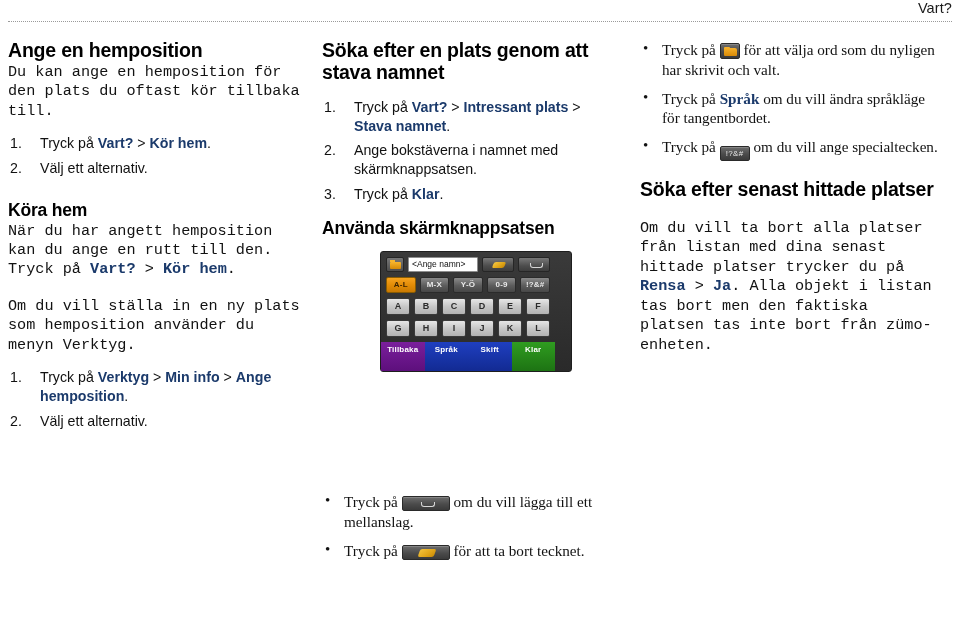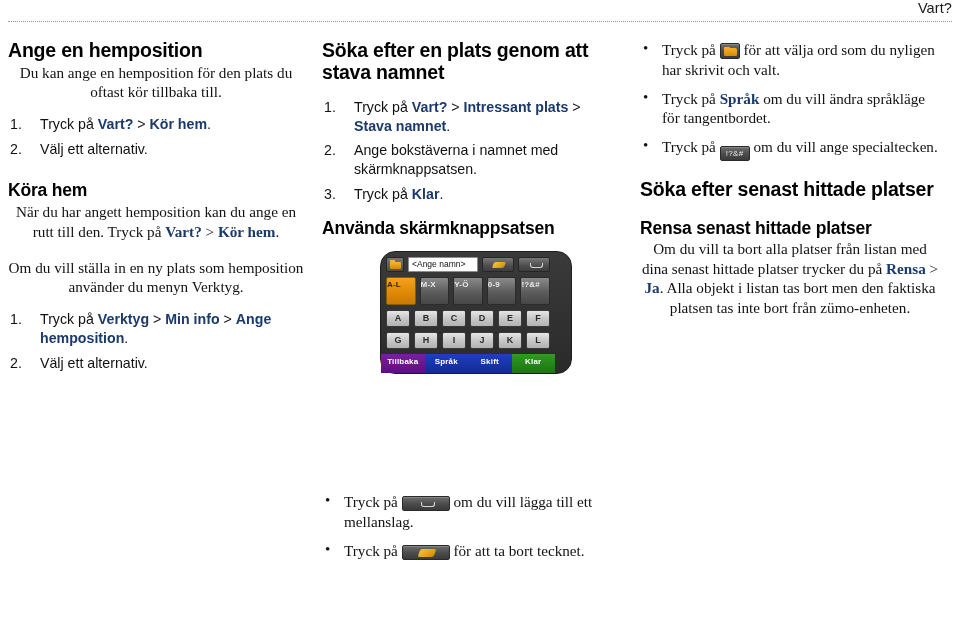--- a/index.html
+++ b/index.html
@@ -59,25 +59,25 @@
     font-size: 19.5px;
     font-weight: bold;
     margin: 0 0 1px 0;
     line-height: 1.12;
     letter-spacing: -0.2px;
     color: #000;
   }
   h2.sec.small { font-size: 17.5px; }
 
   p.body {
-    font-family: Liberation Serif, serif;
+    font-family: Liberation Mono, monospace;
     font-size: 15.2px;
     line-height: 1.28;
     margin: 0 0 0 0;
-    text-align: center;
+    text-align: left;
     color: #121212;
   }
 
   .gap { height: 13px; }
   .gap-s { height: 9px; }
   .gap-l { height: 17px; }
 
   b.ui {
     color: #1b3a6b;
     font-weight: bold;
@@ -199,21 +199,21 @@
 
   
   .keypad-wrap {
     margin-top: 12px;
     padding-left: 58px;
   }
   .keypad {
     width: 192px;
     background: linear-gradient(180deg,#3a3a3a 0%,#2a2a2a 100%);
     border: 1px solid #1e1e1e;
-    border-radius: 15px;
+    border-radius: 3px;
     padding: 5px 21px 0 5px;
     font-family: "Liberation Sans", sans-serif;
   }
   .kp-toprow {
     display: flex;
     align-items: center;
     gap: 4px;
     margin-bottom: 5px;
   }
   .kp-folder {
@@ -278,28 +278,29 @@
     border-top: none;
     border-radius: 0 0 3px 3px;
   }
   .kp-row {
     display: flex;
     gap: 4px;
     margin-bottom: 5px;
   }
   .kp-mode {
     flex: 1 1 0;
-    height: 28px;
+    height: 16px;
     border: 1px solid #2b2b2b;
     border-radius: 2px;
     background: linear-gradient(180deg,#8a8a8a 0%,#5c5c5c 55%,#474747 100%);
     color: #e9e9e9;
     font-size: 8px;
     font-weight: bold;
     line-height: 14px;
+    text-align: center;
     letter-spacing: .2px;
   }
   .kp-mode.active {
     background: linear-gradient(180deg,#f6a21e 0%,#e08a05 55%,#c97a03 100%);
     color: #3d2400;
     border-color: #8a5c02;
   }
   .kp-key {
     flex: 1 1 0;
     height: 17px;
@@ -312,21 +313,21 @@
     line-height: 15px;
     text-align: center;
   }
   .kp-footrow {
     display: flex;
     gap: 0;
     margin: 1px -5px 0 -5px;
   }
   .kp-foot {
     flex: 1 1 0;
-    height: 19px;
+    height: 29px;
     color: #fff;
     font-size: 8px;
     font-weight: bold;
     line-height: 15px;
     text-align: center;
     letter-spacing: .2px;
   }
   .kp-foot.back  { background: linear-gradient(180deg,#7a1f9c 0%,#5d0f7c 100%); }
   .kp-foot.lang  { background: linear-gradient(180deg,#1f3fc0 0%,#122a92 100%); }
   .kp-foot.shift { background: linear-gradient(180deg,#1f3fc0 0%,#122a92 100%); }
@@ -485,21 +486,20 @@
           <span class="dot">•</span><span>Tryck på </span><span class="keyimg key-sym">!?&amp;#</span><span> om du vill ange specialtecken.</span>
         </li>
       </ul>
 
       <div class="gap-s"></div>
 
       <h2 class="sec">Söka efter senast hittade platser</h2>
 
       <div class="gap-l"></div>
 
-      <h2 class="sec small">Rensa senast hittade platser</h2>
       <p class="body"><span>Om du vill ta bort alla platser från listan med dina senast hittade platser trycker du på </span><b class="ui">Rensa</b><span> &gt; </span><b class="ui">Ja</b><span>. Alla objekt i listan tas bort men den faktiska platsen tas inte bort från zümo-enheten.</span></p>
     </div>
 
   </div>
 
   <div class="bottom-block">
     <ul class="bullets">
       <li>
         <span class="dot">•</span><span>Tryck på </span><span class="keyimg key-space"></span><span> om du vill lägga till ett mellanslag.</span>
       </li>

